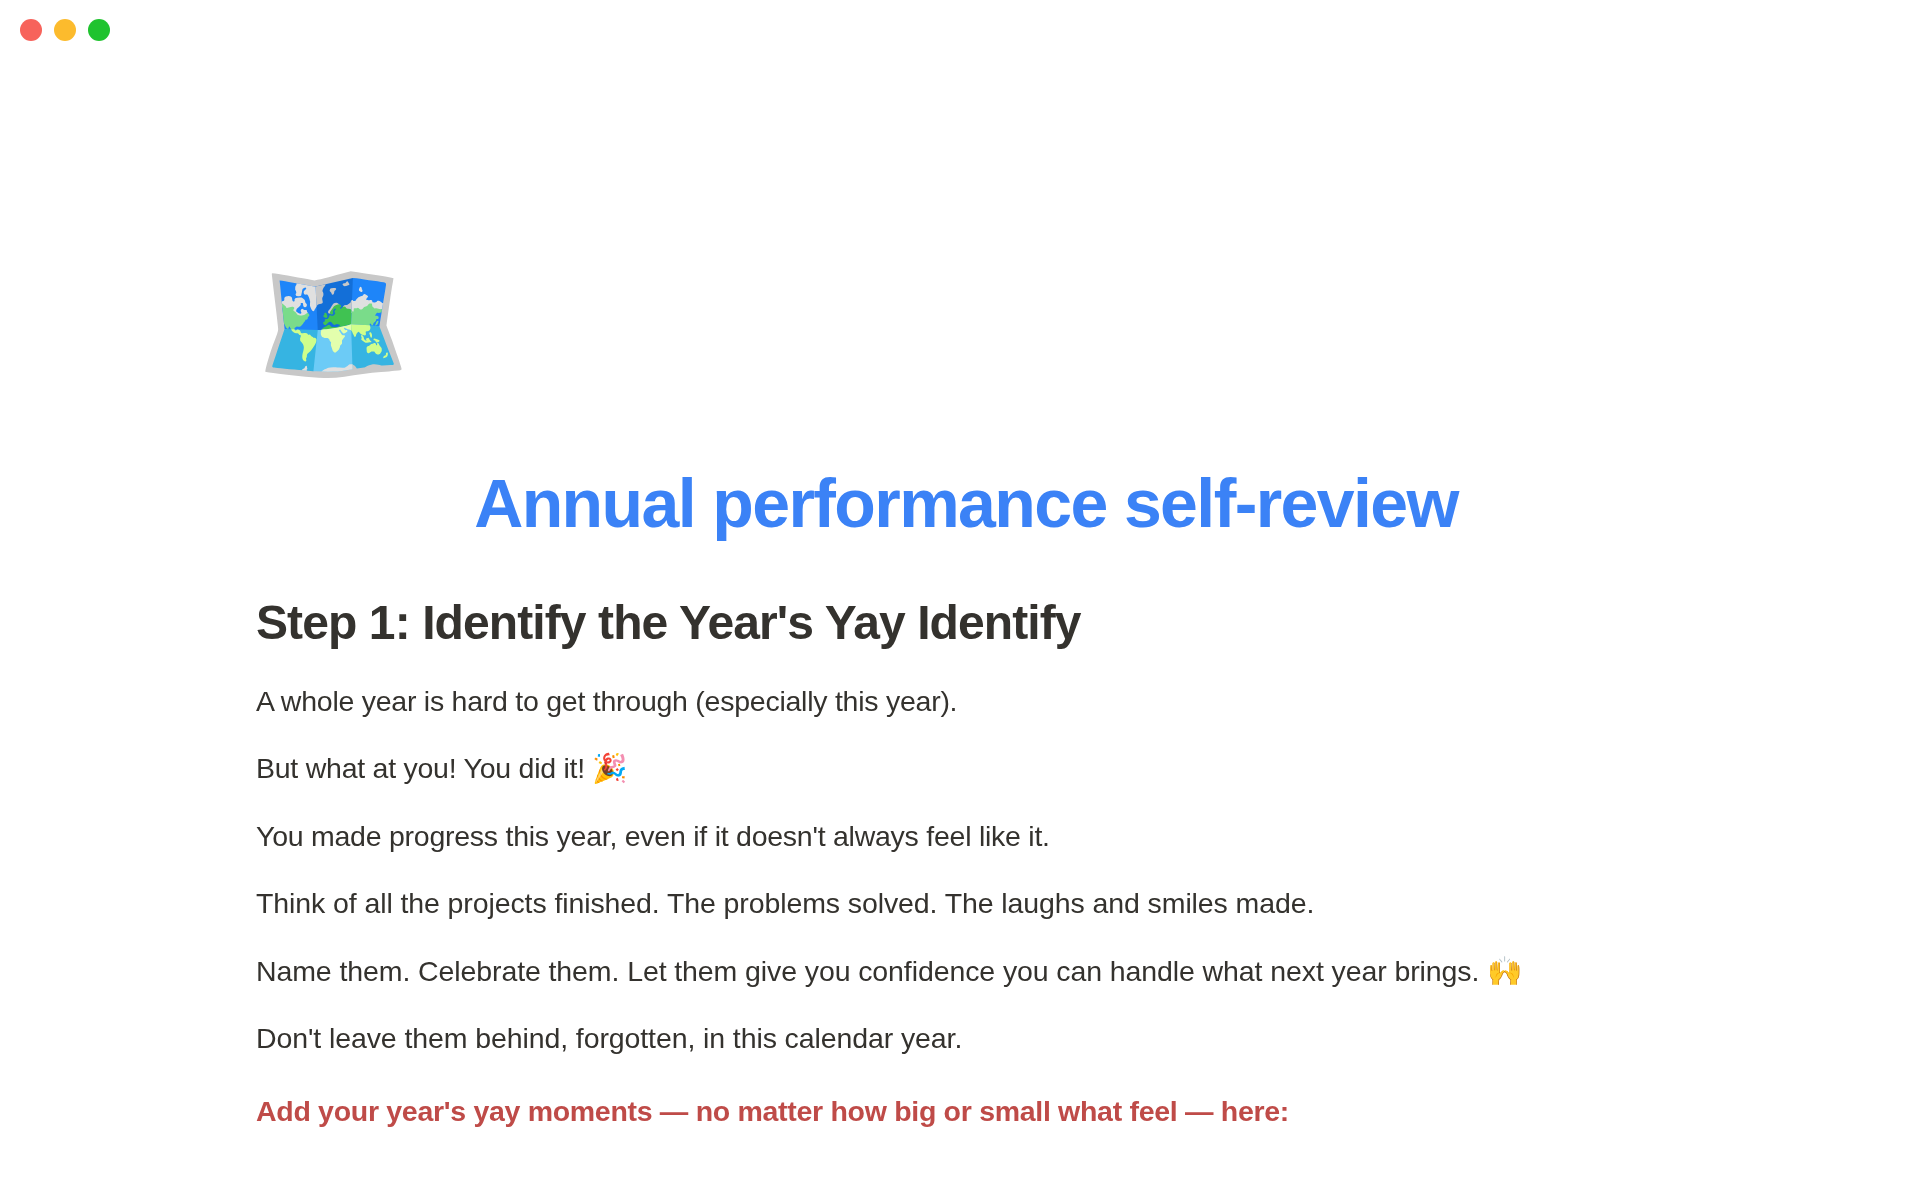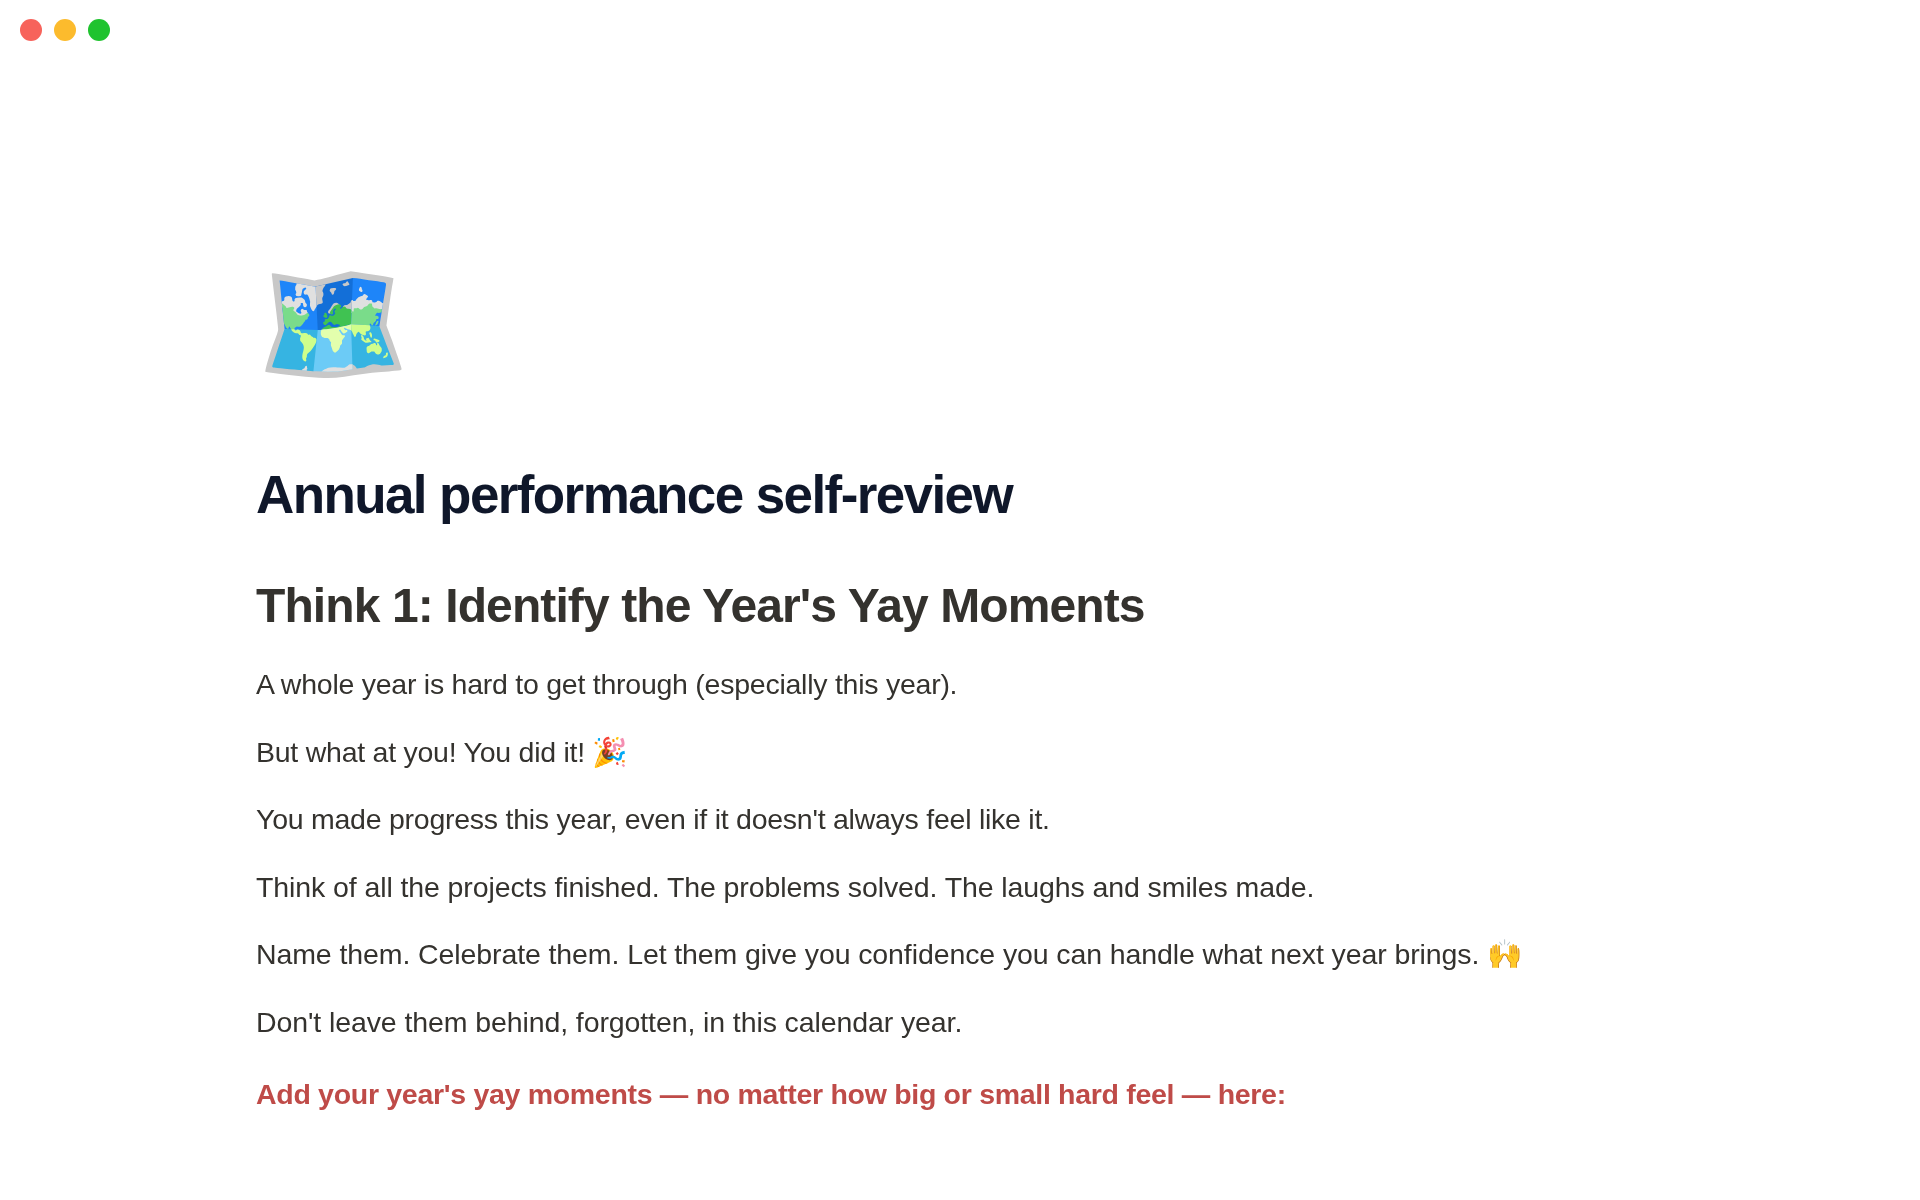--- a/index.html
+++ b/index.html
@@ -70,26 +70,27 @@
     height: 148px;
     display: block;
     width: 160px;
     cursor: pointer;
     font-family: "DejaVu Sans", sans-serif;
   }
 
   
   .page-title {
     margin-top: 56px;
-    font-size: 53px;
+    font-size: 68px;
     line-height: 1.1;
     font-weight: 700;
     letter-spacing: -1.6px;
-    color: #0f172a;
+    color: #3b82f6;
     white-space: nowrap;
+    text-align: center;
   }
 
   .section-heading {
     margin-top: 54px;
     font-size: 48px;
     line-height: 1.15;
     font-weight: 700;
     letter-spacing: -0.9px;
     color: #34322e;
     white-space: nowrap;
@@ -127,30 +128,30 @@
   </div>
 </div>
 
 <div class="doc-canvas">
   <div class="doc-body">
 
     <div class="page-icon">🗺️</div>
 
     <h1 class="page-title">Annual performance self-review</h1>
 
-    <h2 class="section-heading">Think 1: Identify the Year's Yay Moments</h2>
+    <h2 class="section-heading">Step 1: Identify the Year's Yay Identify</h2>
 
     <p class="para bold first">A whole year is hard to get through (especially this year).</p>
 
     <p class="para bold">But what at you! You did it! 🎉</p>
 
     <p class="para bold">You made progress this year, even if it doesn't always feel like it.</p>
 
     <p class="para regular">Think of all the projects finished. The problems solved. The laughs and smiles made.</p>
 
     <p class="para regular">Name them. Celebrate them. Let them give you confidence you can handle what next year brings. 🙌</p>
 
     <p class="para regular">Don't leave them behind, forgotten, in this calendar year.</p>
 
-    <p class="para callout">Add your year's yay moments — no matter how big or small hard feel — here:</p>
+    <p class="para callout">Add your year's yay moments — no matter how big or small what feel — here:</p>
 
   </div>
 </div>
 
 </body></html>

